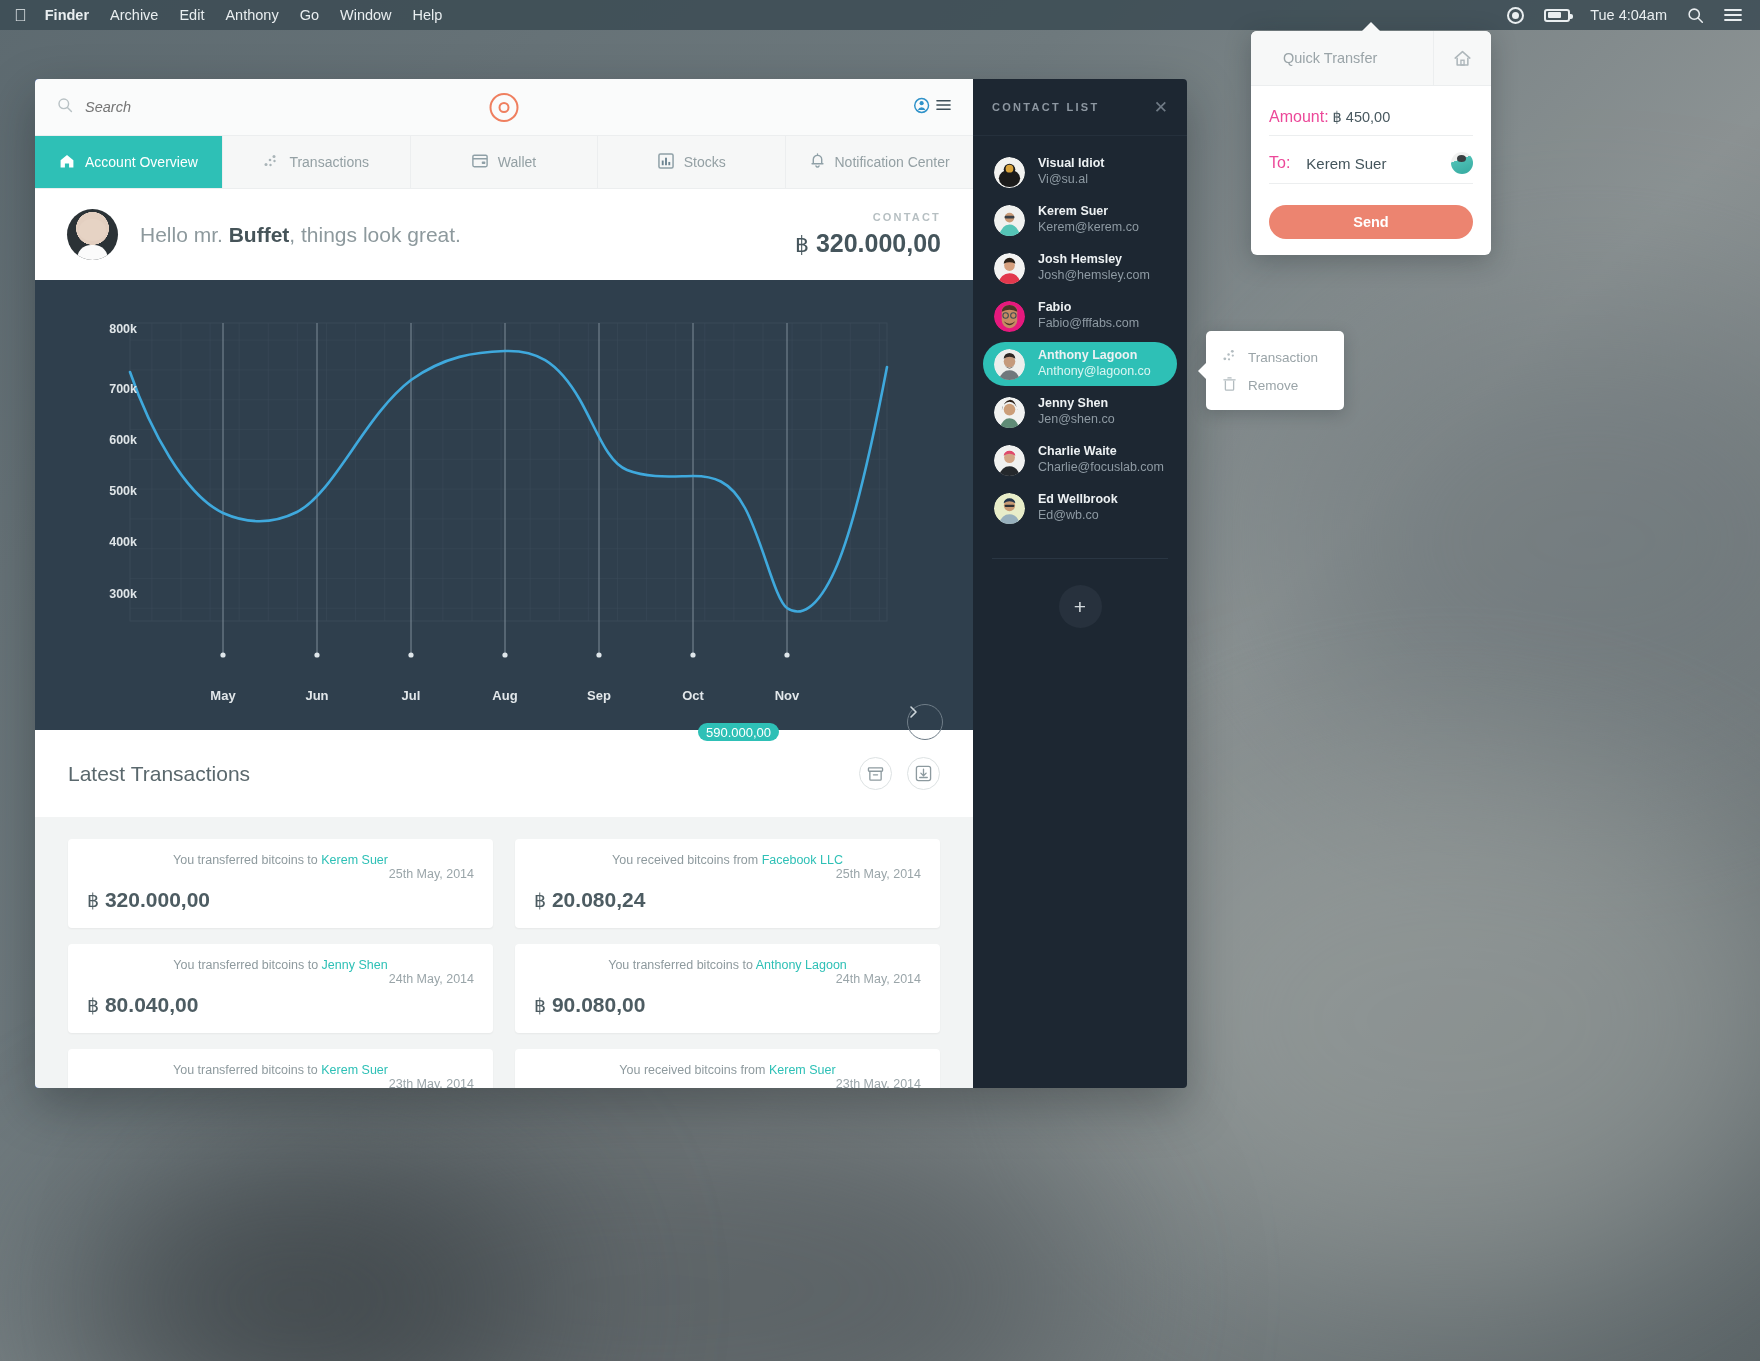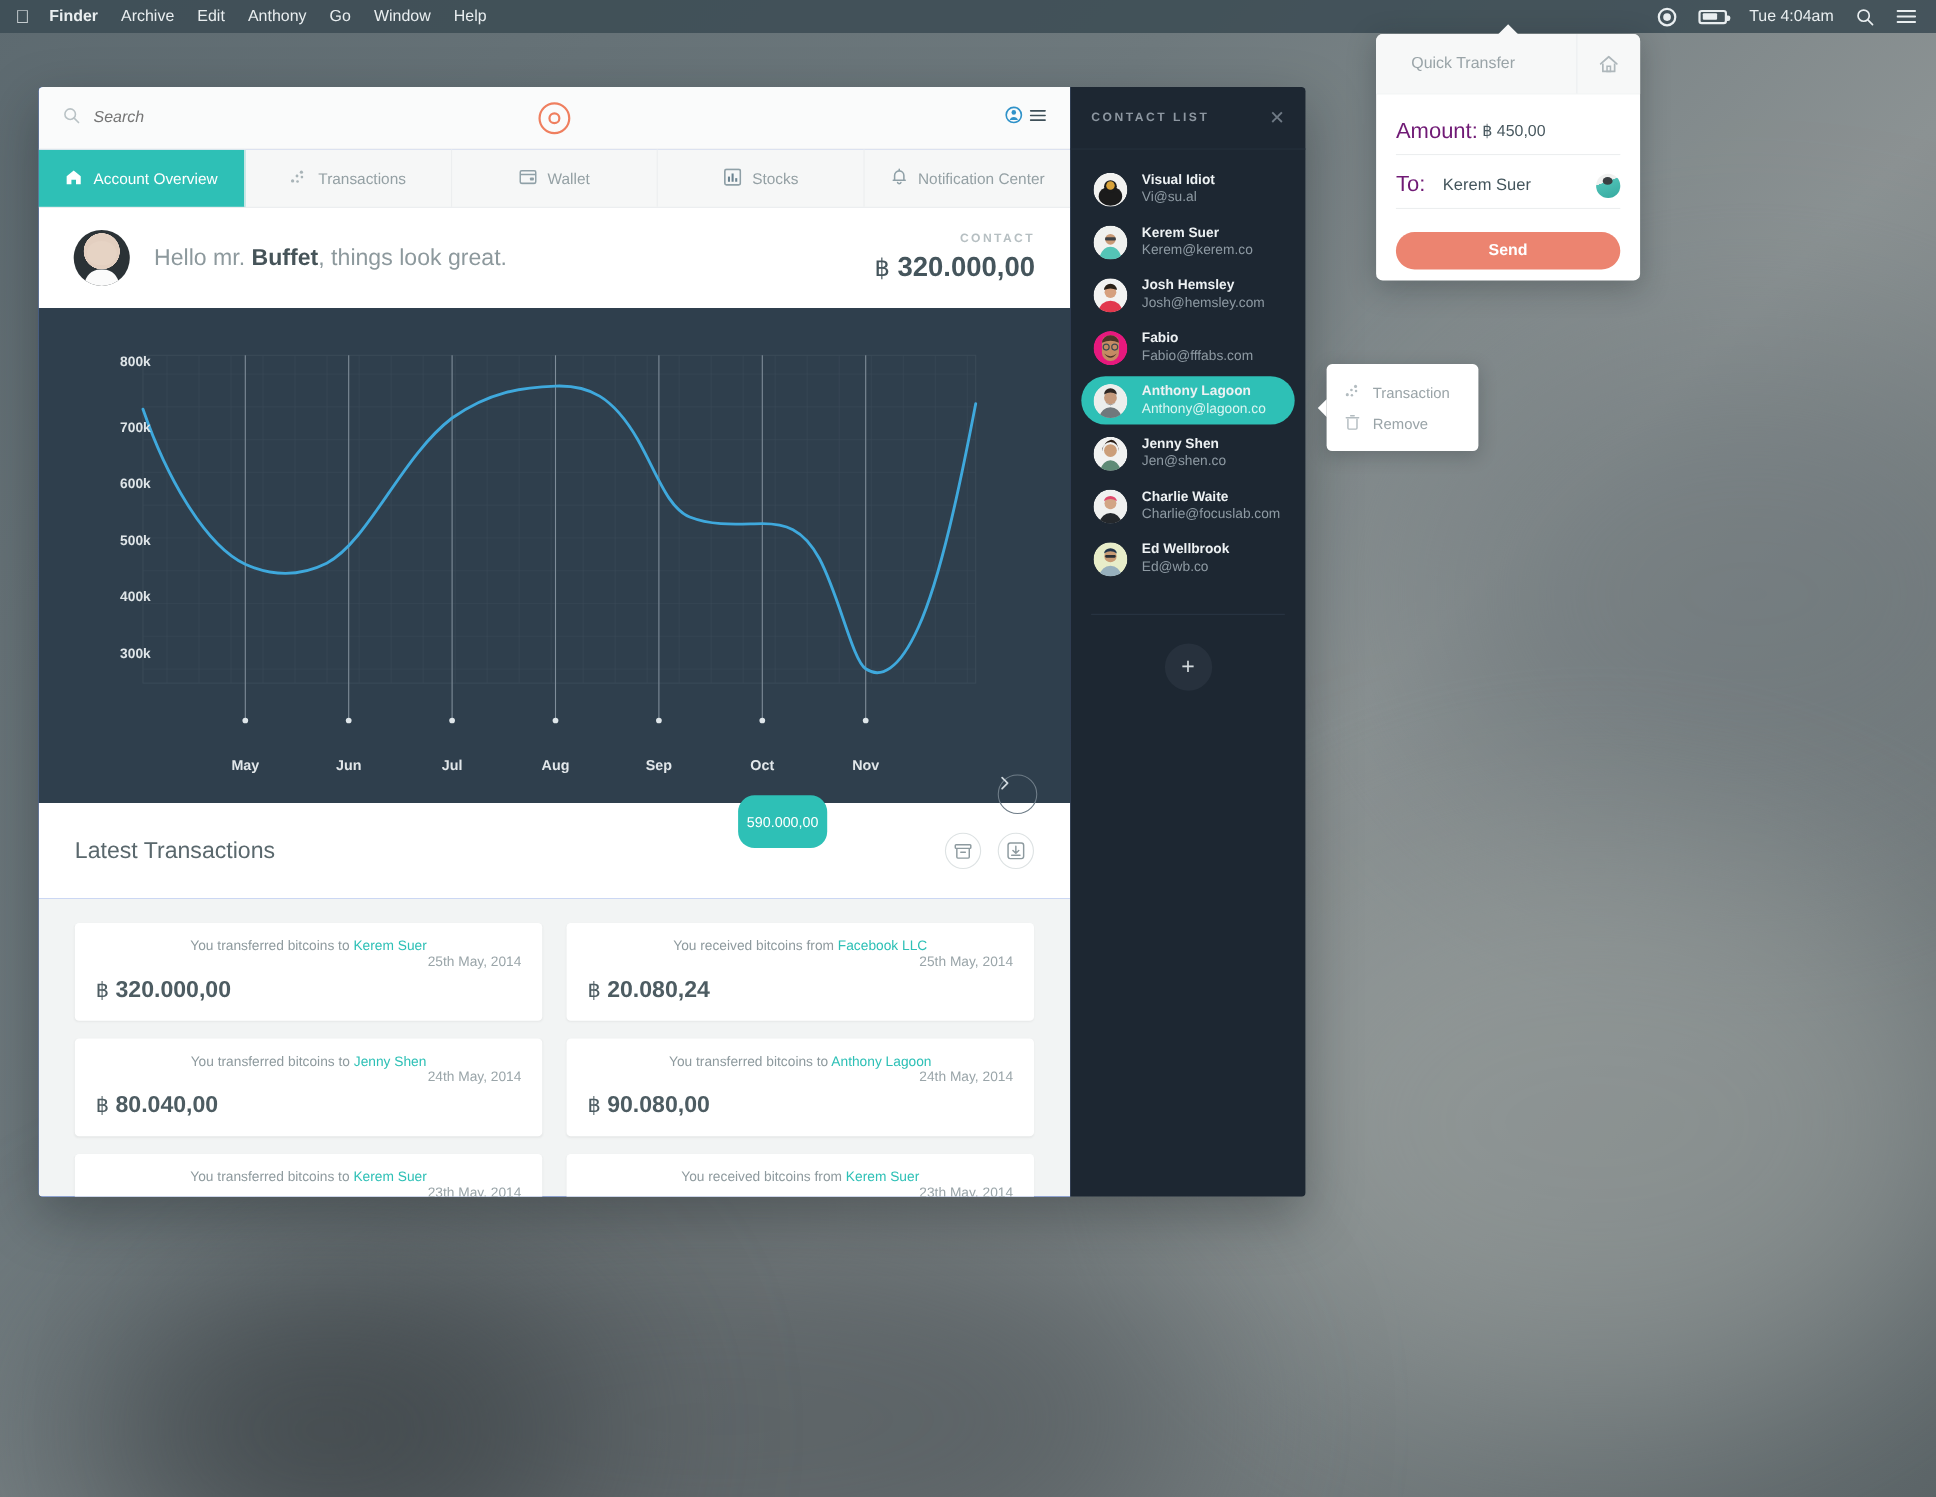--- a/index.html
+++ b/index.html
@@ -44,21 +44,21 @@
   }
   .qt-arrow { position: absolute; top: -9px; left: 110px; width: 0;height:0;
     border-left: 10px solid transparent; border-right: 10px solid transparent; border-bottom: 10px solid #f7f8f8; }
   .qt-head { height: 55px; background: #f7f8f8; border-radius: 6px 6px 0 0; display:flex; align-items:center;
     border-bottom: 1px solid #eceeef; }
   .qt-title { flex: 1; padding-left: 32px; color: #9aa4a8; font-size: 14.5px; }
   .qt-home { width: 58px; display:flex; align-items:center; justify-content:center; border-left:1px solid #eceeef; height:100%; }
   .qt-body { padding: 16px 18px 0 18px; }
   .qt-row { padding: 6px 0 9px 0; border-bottom: 1px solid #eceeef; display:flex; align-items:center; }
   .qt-row + .qt-row { margin-top: 10px; gap: 12px; }
-  .qt-lab { color: #701a75; font-size: 20px; }
+  .qt-lab { color: #ec4899; font-size: 16px; }
   .qt-val { color: #48585f; font-size: 14.5px; margin-left: 4px; }
   .qt-val.strong { color:#44555c; font-size: 15px;}
   .qt-av { margin-left: auto; width: 22px; height: 22px; border-radius: 50%; overflow:hidden;
     background: linear-gradient(160deg,#f0f1f0 35%, #4ec0b5 36%, #35a99f 100%); position: relative; }
   .qt-av::after { content:''; position:absolute; left:6px; top:3px; width:9px;height:7px;border-radius:50%;background:#3a3f42;}
   .qt-send { margin: 21px 18px 0 18px; height: 34px; border-radius: 17px; background: #ec8470;
     color: #fff; font-size: 14.5px; font-weight: bold; display:flex; align-items:center; justify-content:center;
     border: none; cursor: pointer; width: calc(100% - 36px); font-family:"Liberation Sans",sans-serif;}
 
   
@@ -104,21 +104,21 @@
   .bal { margin-left:auto; text-align:right; }
   .bal-lab { font-size: 11px; letter-spacing: 2.2px; color: #b6bfc2; font-weight:bold; }
   .bal-val { font-size: 25px; color: #45555c; margin-top: 6px; font-weight: bold; }
   .bal-val .sym { font-weight: normal; font-size: 22px; }
 
   
   .chart-wrap { height: 450px; background: #2f3f4d; position: relative; }
   .chart-wrap svg { position:absolute; left:0; top:0; }
   .ylab { position:absolute; font-size: 12.5px; color: #dfe5e8; left: 68px; text-align:right; width: 34px; font-weight:bold;}
   .xlab { position:absolute; font-size: 13px; color: #e2e7ea; top: 408px; text-align:center; width: 60px; font-weight:bold;}
-  .tip { position:absolute; left: 636px; top: 443px; width: 81px; height: 48px; border-radius: 15px;
+  .tip { position:absolute; left: 663px; top: 443px; width: 81px; height: 18px; border-radius: 15px;
     background: #2ec0b6; color:#fff; font-size: 13px; display:flex;align-items:center;justify-content:center;text-align:right; }
   .next-btn { position:absolute; right: 30px; top: 424px; width: 36px; height: 36px; border-radius: 50%;
     border: 1.5px solid #6f7d88; display:flex;align-items:center;justify-content:center; color:#cfd7dc; cursor:pointer;}
 
   
   .lt-head { height: 87px; display:flex; align-items:center; padding: 0 33px; background:#fff; }
   .lt-title { font-size: 21px; color: #5a686d; }
   .lt-acts { margin-left:auto; display:flex; gap: 15px; }
   .circ-btn { width: 33px; height: 33px; border-radius:50%; border:1.2px solid #dde2e3;
     display:flex;align-items:center;justify-content:center; cursor:pointer; }

